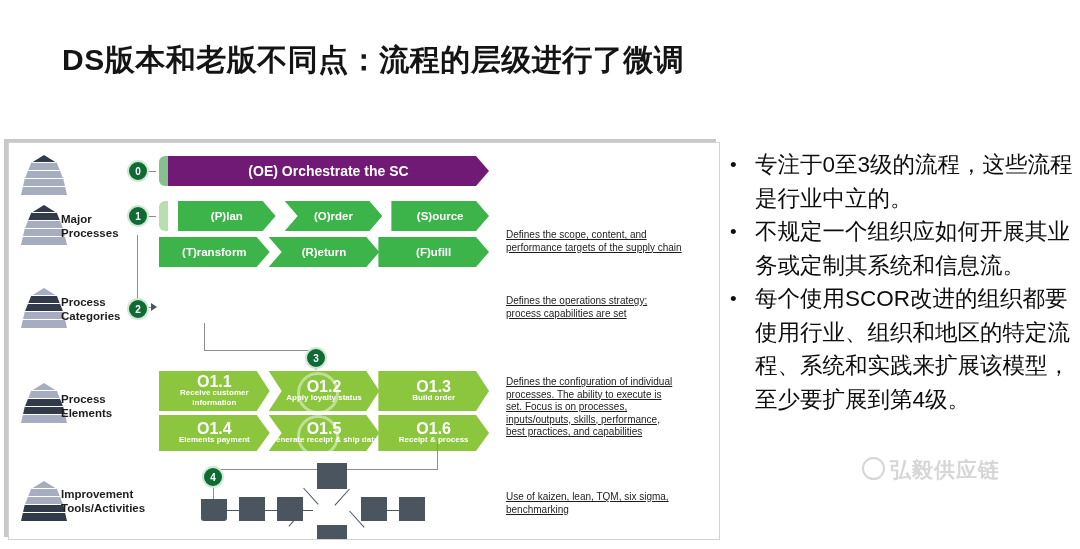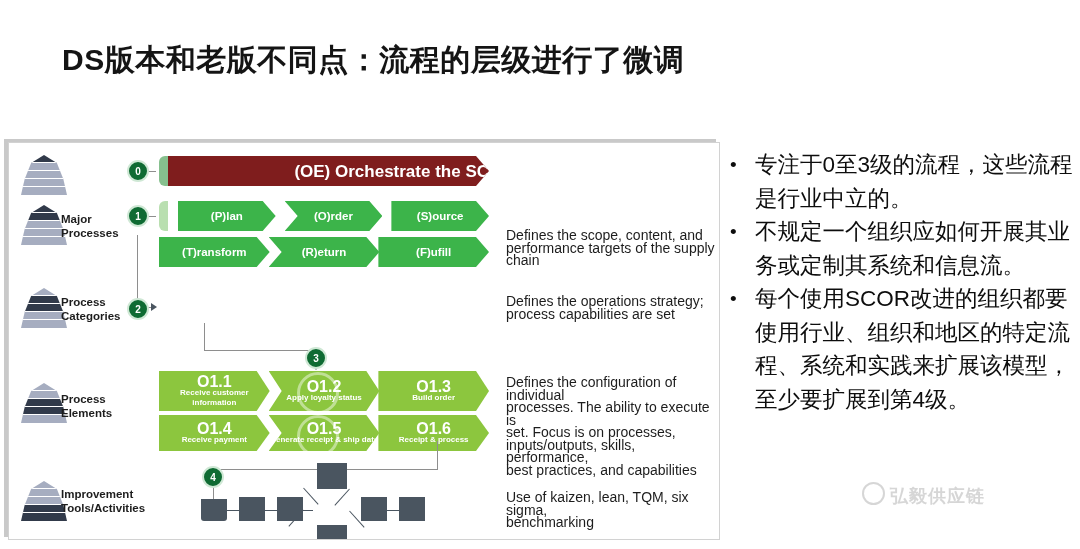--- a/index.html
+++ b/index.html
@@ -91,21 +91,21 @@
     text-align: center;
     font-weight: bold;
     line-height: 11px;
     flex: 1 1 0;
   }
   .chev-row.arrowend > .chev:last-child { clip-path: polygon(0 0, calc(100% - 13px) 0, 100% 50%, calc(100% - 13px) 100%, 0 100%); }
   .chev + .chev { margin-left: -1px; }
   .chev.notch { clip-path: polygon(0 0, calc(100% - 13px) 0, 100% 50%, calc(100% - 13px) 100%, 0 100%, 13px 50%); }
   .chev.notch-first { clip-path: polygon(0 0, calc(100% - 13px) 0, 100% 50%, calc(100% - 13px) 100%, 0 100%); }
 
-  .lv0 .chev { background: #7f1d1d; font-size: 17px; justify-content: flex-end; }
+  .lv0 .chev { background: #701a75; font-size: 14px; }
   .lv1 .chev { background: #3cb44a; font-size: 11.5px; }
   .lv2 .chev { background: #74a93c; font-size: 11px; }
   .lv3 .chev { background: #8cc63e; font-size: 10px; }
 
   .chev b { display: block; font-size: 12px; line-height: 13px; }
   .lv3 .chev b { font-size: 16px; }
   .chev small { display: block; font-size: 8.5px; line-height: 10px; font-weight: bold; }
   .lv3 .chev small { font-size: 8px; }
 
   
@@ -133,24 +133,25 @@
   .arrowhead.right {
     border-top: 4px solid transparent;
     border-bottom: 4px solid transparent;
     border-left: 6px solid #4a5560;
     border-right: none;
   }
 
   
   .desc {
     position: absolute;
-    font-size: 14px;
+    font-size: 10px;
     color: #1d1d1d;
     line-height: 12.5px;
     white-space: pre-line;
+    text-decoration: underline;
   }
 
   
   .fbox {
     position: absolute;
     background: #4a5560;
     z-index: 3;
   }
 
   
@@ -172,22 +173,22 @@
     width: 25px;
     font-size: 19px;
     line-height: 33.5px;
     text-align: left;
   }
   .bullet .btxt { flex: 1 1 auto; }
 
   
   .watermark {
     position: absolute;
-    left: 862px; top: 482px;
-    font-size: 18px;
+    left: 862px; top: 456px;
+    font-size: 21px;
     color: rgba(120,120,120,0.30);
     font-weight: bold;
     letter-spacing: 1px;
     pointer-events: none;
     white-space: nowrap;
   }
   .watermark .wm-logo {
     display: inline-block;
     width: 23px; height: 23px;
     border-radius: 50%;
@@ -325,21 +326,21 @@
       <span>
         <b>O1.3</b>
         <small>Build order</small>
       </span>
     </div>
   </div>
   <div class="chev-row lv3 arrowend" style="left:150px; top:272px; width:330px; height:36px;">
     <div class="chev notch-first">
       <span>
         <b>O1.4</b>
-        <small>Receive payment</small>
+        <small>Elements payment</small>
       </span>
     </div>
     <div class="chev notch">
       <span>
         <b>O1.5</b>
         <small>Generate receipt
 &amp; ship date</small>
       </span>
     </div>
     <div class="chev notch">

